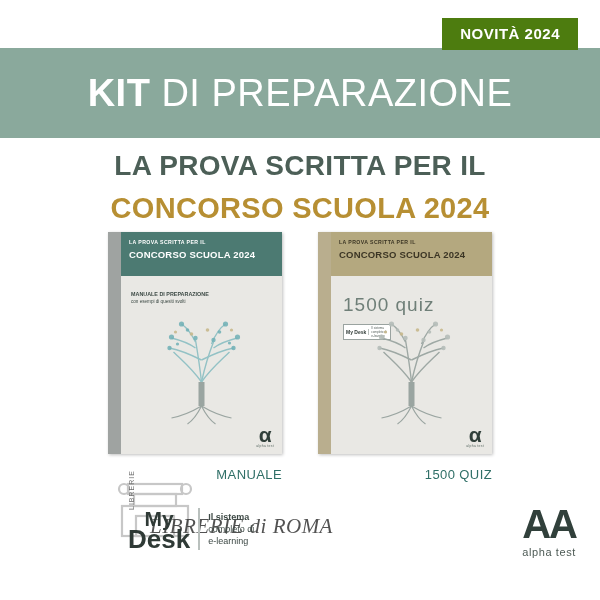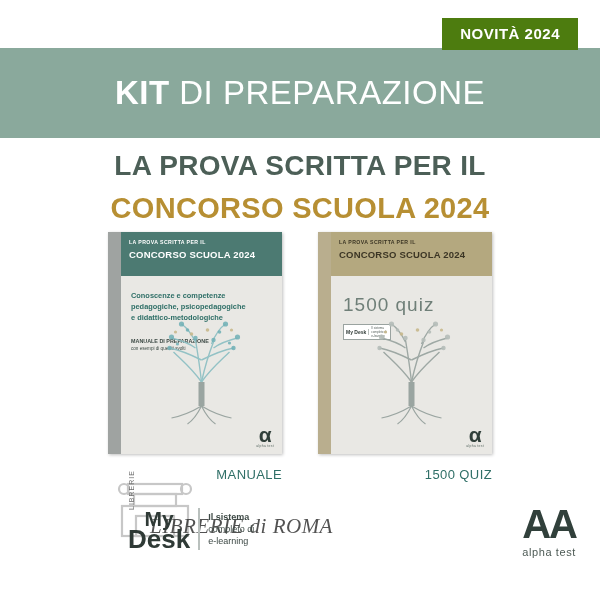--- a/index.html
+++ b/index.html
@@ -34,21 +34,21 @@
     position: absolute;
     top: 48px; left: 0;
     width: 600px; height: 90px;
     background: #8aa99c;
     display: flex;
     align-items: center;
     justify-content: center;
   }
   .header-title {
     color: #ffffff;
-    font-size: 33px;
+    font-size: 38px;
     letter-spacing: 0.5px;
     white-space: nowrap;
   }
   .header-title .b { font-weight: bold; }
   .header-title .l { font-weight: normal; }
 
   
   .subtitle-wrap {
     position: absolute;
     top: 142px; left: 0; width: 600px;
@@ -265,25 +265,20 @@
   <div class="books">
 
     <div class="book-col">
       <div class="cover">
         <div class="spine"></div>
         <div class="cover-band">
           <div class="cb-small">LA PROVA SCRITTA PER IL</div>
           <div class="cb-big">CONCORSO SCUOLA 2024</div>
         </div>
         <div class="cover-body">
-          <div class="ct-green">
-            <div>Conoscenze e competenze</div>
-            <div>pedagogiche, psicopedagogiche</div>
-            <div>e didattico-metodologiche</div>
-          </div>
           <div class="ct-sub">
             <span>MANUALE DI PREPARAZIONE</span>
             <span class="thin">con esempi di quesiti svolti</span>
           </div>
         </div>
 
         <div class="tree">
           <svg viewBox="0 0 160 120" width="100%" height="100%" preserveAspectRatio="xMidYMax meet">
             <g stroke="#8fc0c4" stroke-width="1.4" fill="none" opacity="0.95">
               <path d="M80 74 C70 60 60 52 52 44"></path>

